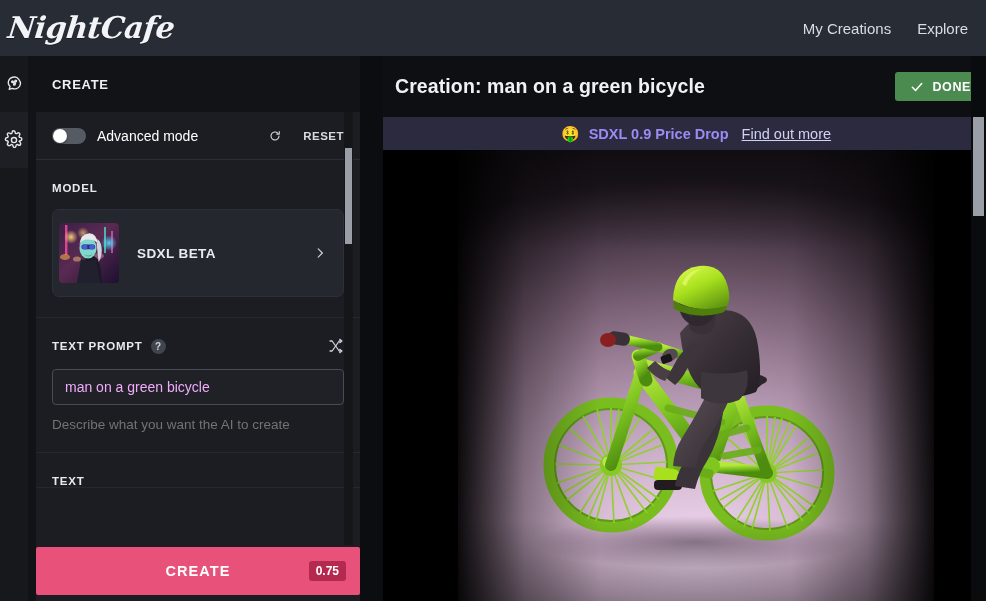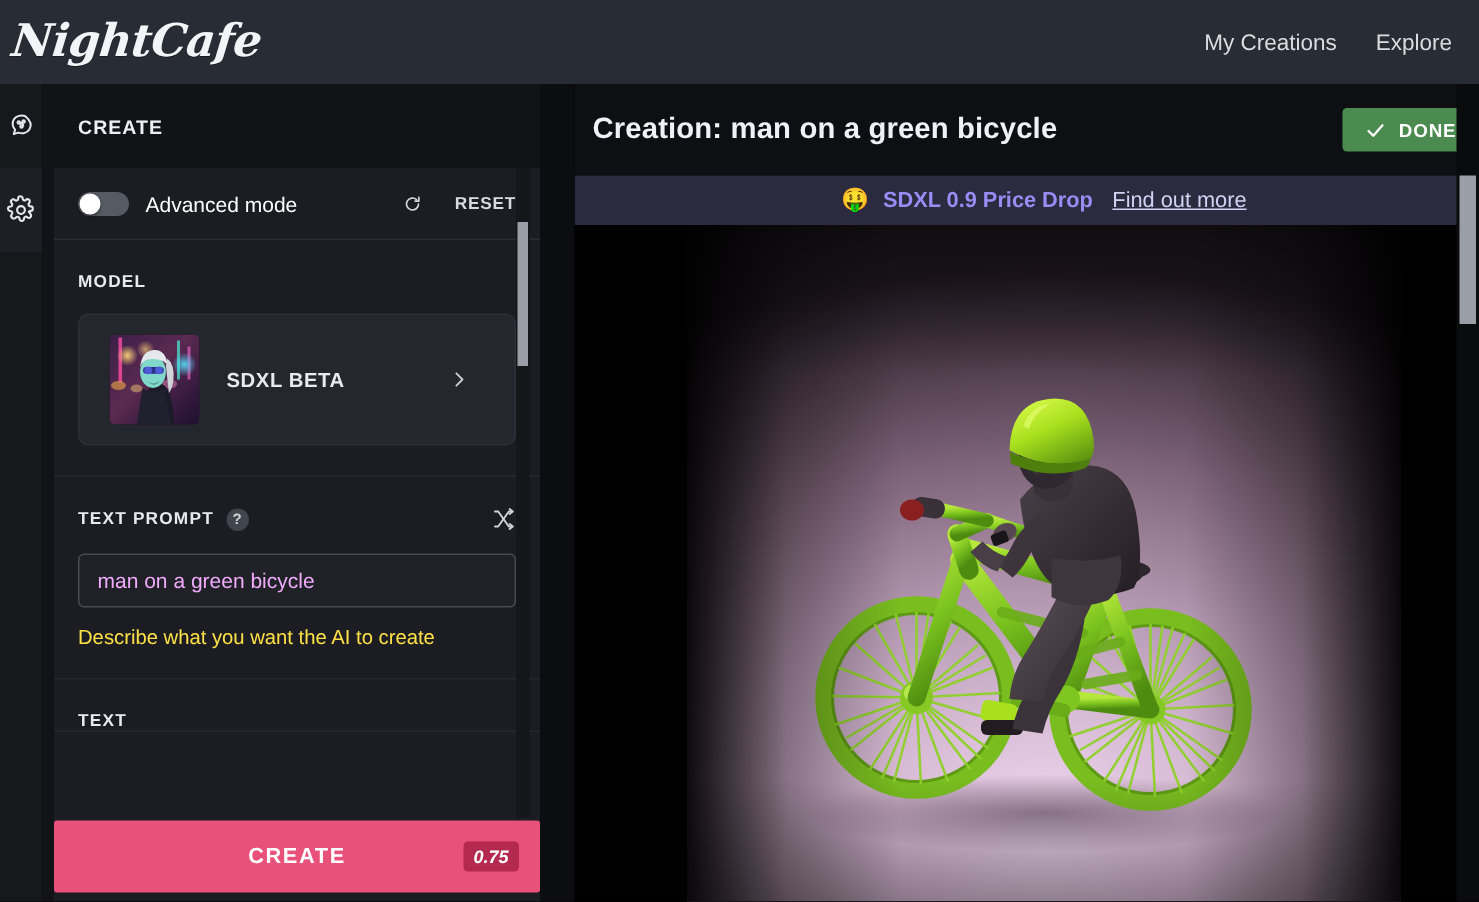--- a/index.html
+++ b/index.html
@@ -95,21 +95,21 @@
   .sec-label {
     color: #e7eaef; font-size: 11.5px; font-weight: 700; letter-spacing: .8px;
     display: flex; align-items: center;
   }
 
   
   .sec-model { padding-top: 22px; padding-bottom: 20px; }
   .model-card {
     margin-top: 15px;
     height: 88px; border-radius: 7px; background: #24272d;
-    display: flex; align-items: center; padding: 20px;
+    display: flex; align-items: center; padding: 6px;
     border: 1px solid #2c3038;
   }
   .model-thumb {
     width: 60px; height: 60px; border-radius: 4px; flex: none;
     overflow: hidden; position: relative;
     background: #2a1430;
   }
   .model-name {
     margin-left: 18px; color: #e7eaef; font-size: 13.5px; font-weight: 700; letter-spacing: .4px;
   }
@@ -127,21 +127,21 @@
     margin-left: 8px;
   }
   .shuffle { margin-left: auto; color: #cfd4db; }
   .shuffle svg { width: 16px; height: 16px; display: block; }
   .prompt-input {
     margin-top: 15px; height: 36px; border-radius: 4px;
     background: #1f2127; border: 1px solid #474b54;
     display: flex; align-items: center; padding: 0 12px;
     color: #f0abfc; font-size: 14px;
   }
-  .prompt-hint { margin-top: 12px; color: #fde047; font-size: 13.5px; }
+  .prompt-hint { margin-top: 12px; color: #737373; font-size: 13.5px; }
 
   
   .sec-style { padding-top: 22px; }
 
   
   .create-bar {
     position: absolute; left: 36px; top: 547px; width: 324px; height: 48px;
     z-index: 25;
   }
   .create-btn {
@@ -150,21 +150,21 @@
     display: flex; align-items: center; justify-content: center;
     position: relative; cursor: pointer;
   }
   .create-btn .lbl {
     color: #ffffff; font-size: 14.5px; font-weight: 700; letter-spacing: 1.1px;
   }
   .credits {
     position: absolute; right: 14px; top: 50%; transform: translateY(-50%);
     background: #b4294e; color: #ffffff;
     font-size: 12px; font-weight: 700;
-    border-radius: 3px; padding: 3px 7px; font-style: italic;
+    border-radius: 3px; padding: 3px 7px;
   }
 
   
   .sb-track {
     position: absolute; left: 344px; top: 112px; width: 9px; height: 433px;
     background: #15161a; z-index: 26;
   }
   .sb-thumb {
     position: absolute; left: 345px; top: 148px; width: 7px; height: 96px;
     background: #9a9ea6; border-radius: 0; z-index: 27;

